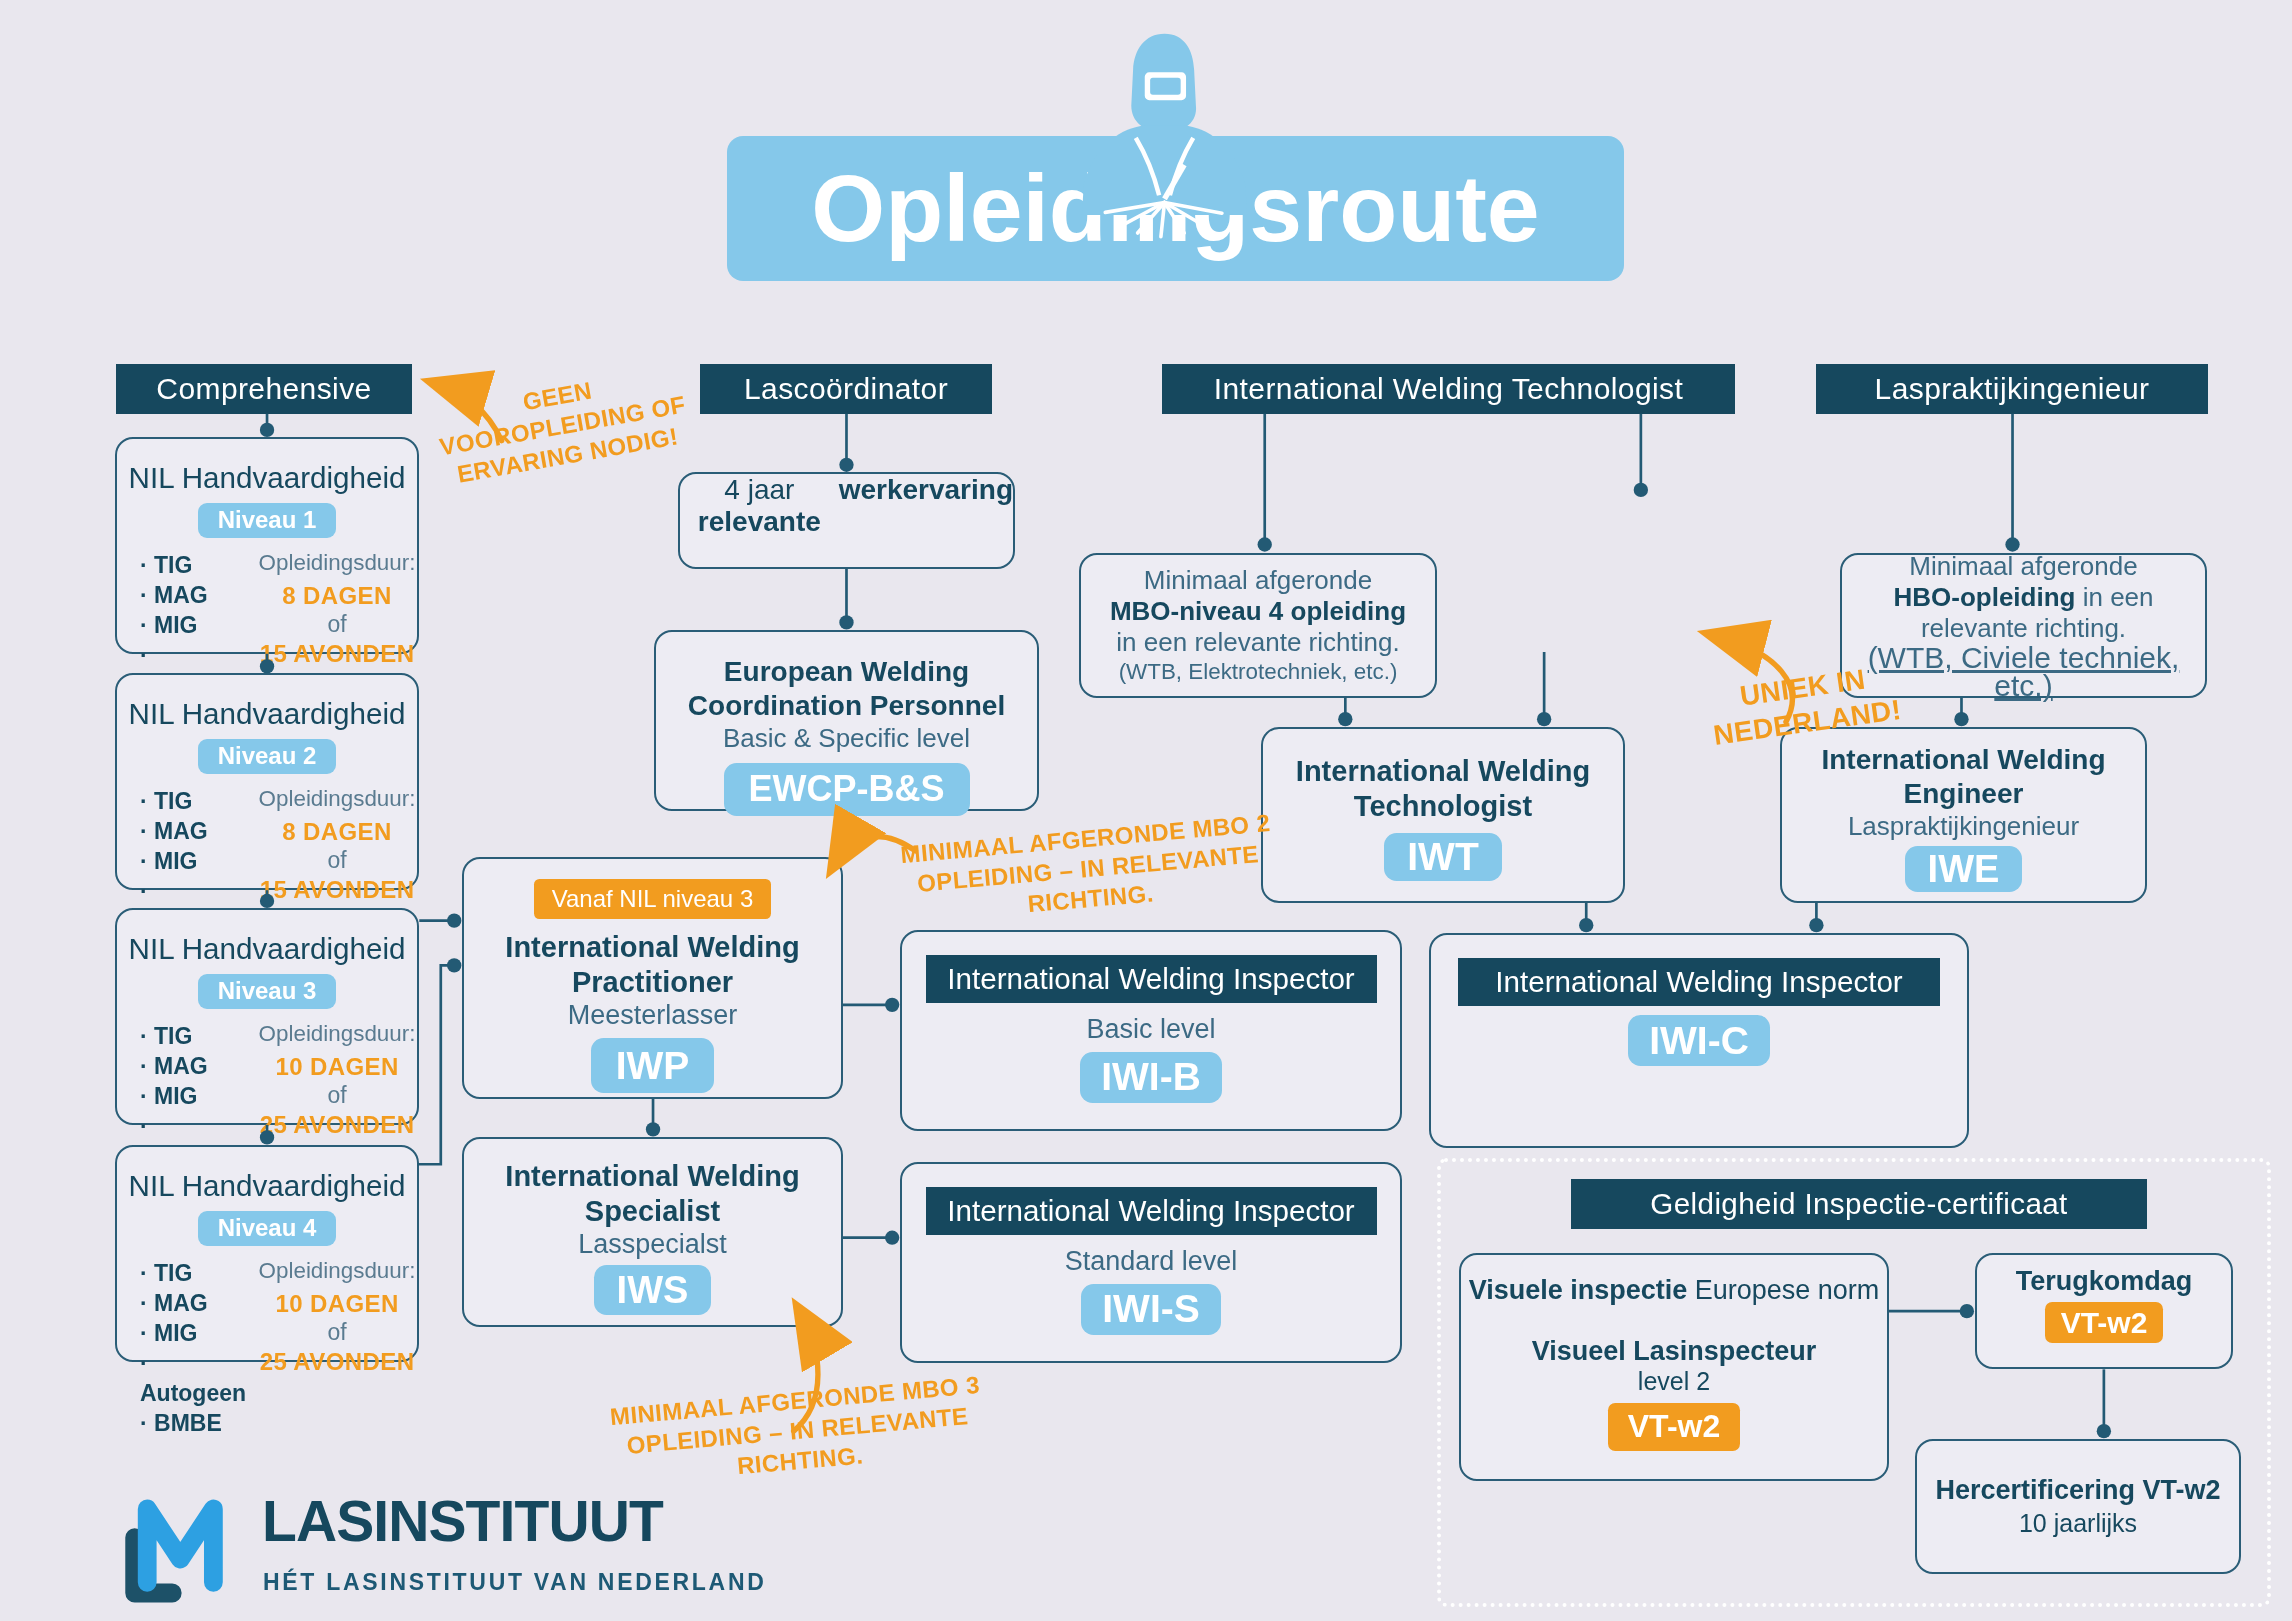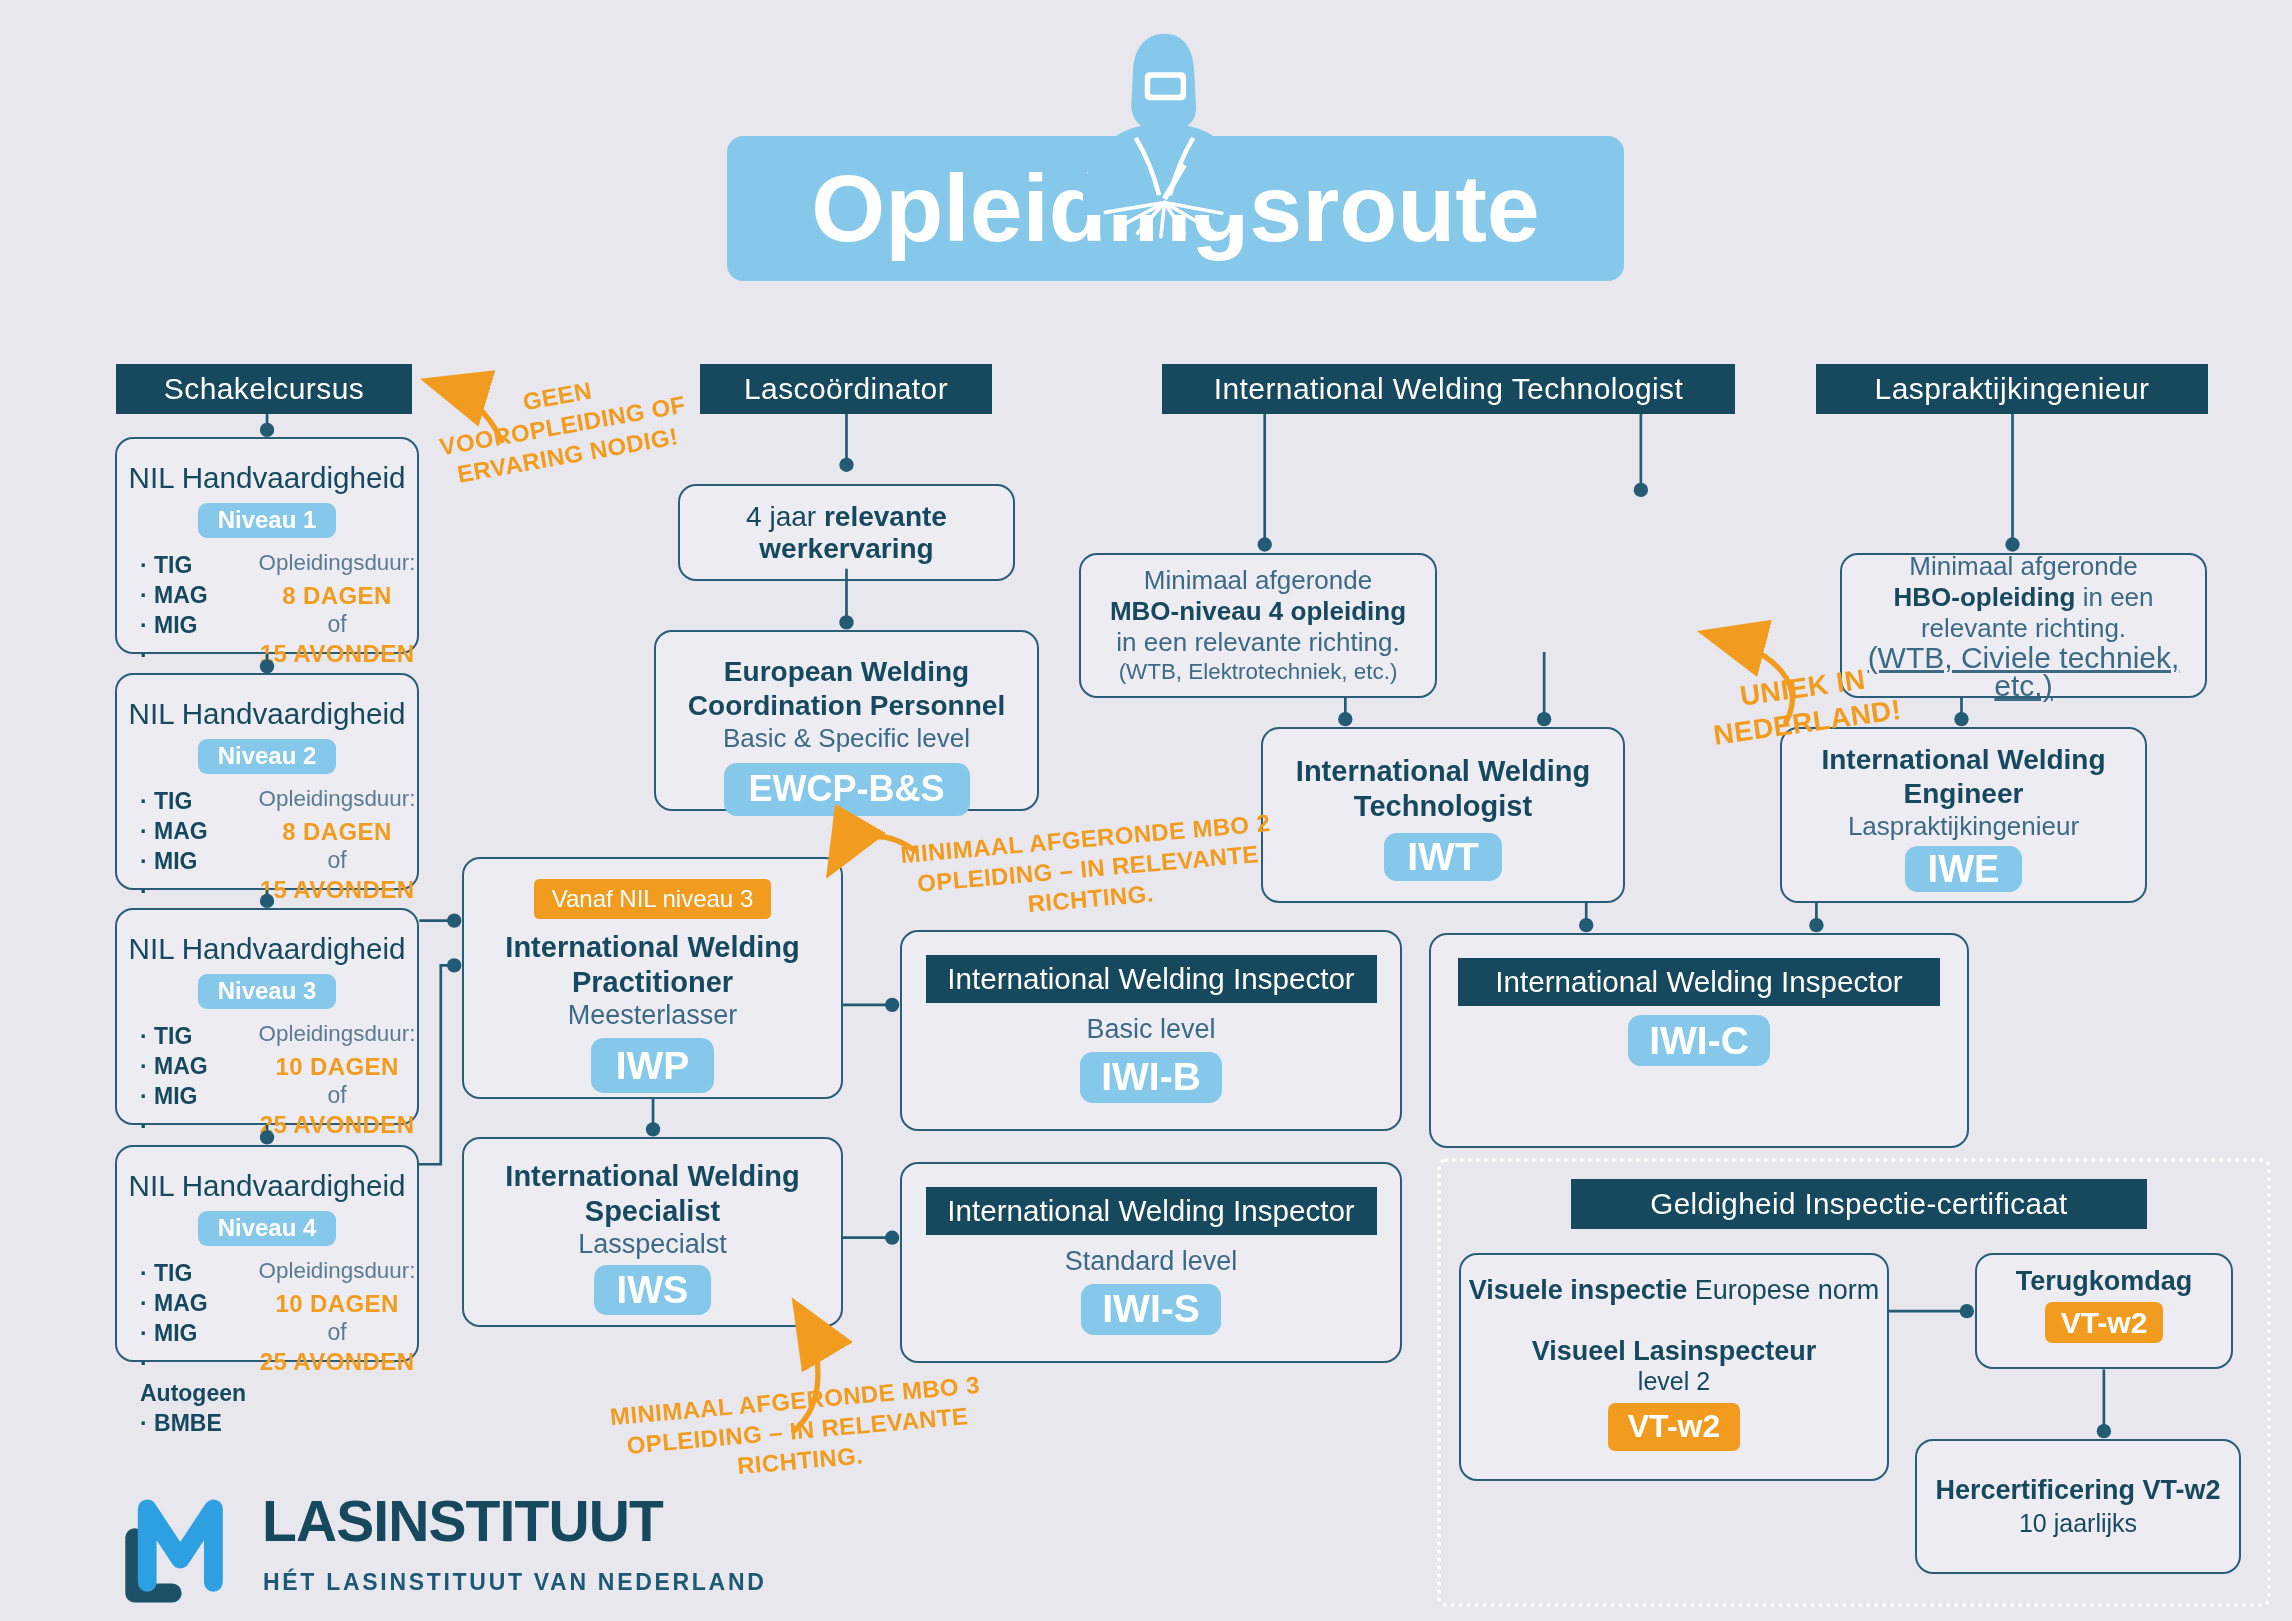--- a/index.html
+++ b/index.html
@@ -66,21 +66,21 @@
       <line x1="122" y1="200" x2="92" y2="234"></line>
       <line x1="122" y1="200" x2="118" y2="238"></line>
       <line x1="122" y1="200" x2="144" y2="234"></line>
       <line x1="122" y1="200" x2="168" y2="227"></line>
       <line x1="122" y1="200" x2="56" y2="211"></line>
       <line x1="122" y1="200" x2="186" y2="212"></line>
     </g>
   </svg>
 
   <div class="abs colhead" style="left:116px;top:364px;width:296px;height:50px;">
-    <span>Schakelcursus</span>
+    <span>Comprehensive</span>
   </div>
   <div class="abs colhead" style="left:700px;top:364px;width:292px;height:50px;">
     <span>Lascoördinator</span>
   </div>
   <div class="abs colhead" style="left:1162px;top:364px;width:573px;height:50px;">
     <span>International Welding Technologist</span>
   </div>
   <div class="abs colhead" style="left:1816px;top:364px;width:392px;height:50px;">
     <span>Laspraktijkingenieur</span>
   </div>
@@ -158,21 +158,21 @@
       </ul>
       <div class="duration">
         <div class="dur-label">Opleidingsduur:</div>
         <div class="dur-days hand">10 DAGEN</div>
         <div class="dur-of">of</div>
         <div class="dur-eve hand">25 AVONDEN</div>
       </div>
     </div>
   </div>
 
-  <div class="abs box" style="left:678px;top:472px;width:337px;height:97px;display:flex;flex-direction:column;justify-content:center;font-size:28px;margin-top:12px;">
+  <div class="abs box" style="left:678px;top:472px;width:337px;height:97px;display:flex;flex-direction:row;justify-content:center;font-size:28px;">
     <div><span class="t-reg" style="color:#16485e;">4 jaar </span><b>relevante</b></div>
     <div><b>werkervaring</b></div>
   </div>
 
   <div class="abs box" style="left:654px;top:630px;width:385px;height:181px;padding-top:23px;">
     <div class="t-bold" style="font-size:28px;line-height:34px;">European Welding</div>
     <div class="t-bold" style="font-size:28px;line-height:34px;">Coordination Personnel</div>
     <div class="sub" style="font-size:26px;">Basic &amp; Specific level</div>
     <span class="acr" style="font-size:36px;margin-top:9px;">EWCP-B&amp;S</span>
   </div>

